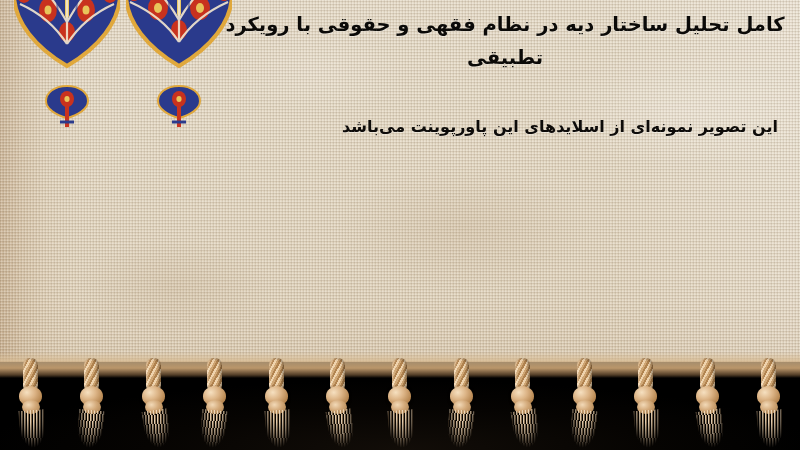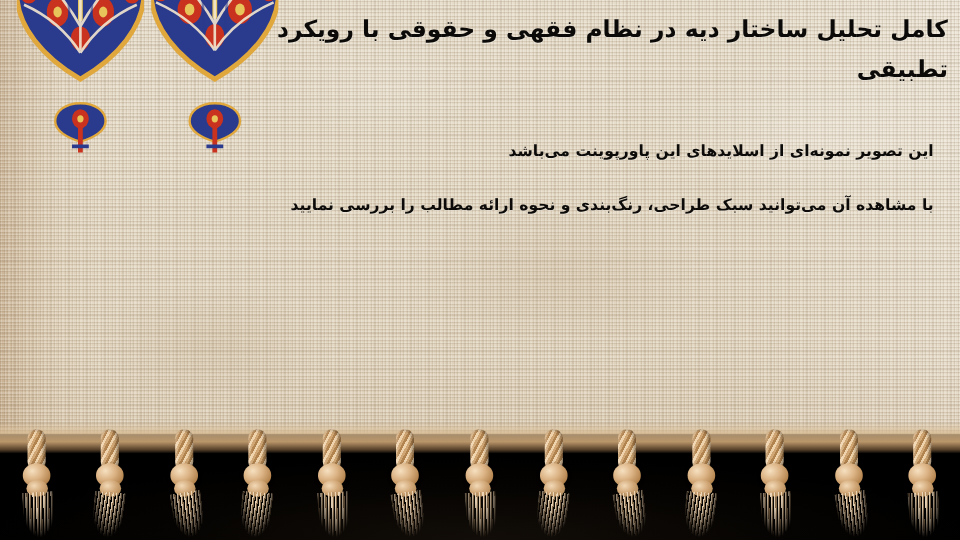--- a/index.html
+++ b/index.html
@@ -89,39 +89,40 @@
   }
   .pendant.one { left: 44px; }
   .pendant.two { left: 156px; }
 
   
   .title-block {
     position: absolute;
     left: 220px;
     top: 8px;
     width: 570px;
+    text-align: center;
     color: #0b0a08;
     font-size: 19.5px;
     font-weight: 700;
     line-height: 33px;
     letter-spacing: 0px;
     direction: rtl;
     text-shadow: 0 1px 0 rgba(255,255,255,0.30);
   }
   .body-block {
     position: absolute;
     right: 22px;
     top: 104px;
     width: 756px;
     text-align: right;
     direction: rtl;
     color: #0d0b09;
   }
   .body-line {
-    font-size: 13px;
+    font-size: 16px;
     font-weight: 600;
     line-height: 45px;
     white-space: nowrap;
     text-shadow: 0 1px 0 rgba(255,255,255,0.28);
   }
 
   
   .black-band {
     position: absolute;
     left: 0;
@@ -321,21 +322,20 @@
     <ellipse cx="23" cy="15" rx="7" ry="8" fill="#c8321e"></ellipse>
     <ellipse cx="23" cy="15" rx="2.6" ry="3" fill="#e8c55a"></ellipse>
     <path d="M23 22 L23 43" stroke="#c8321e" stroke-width="4"></path>
     <path d="M16 38 L30 38" stroke="#2a3a8c" stroke-width="3"></path>
   </svg>
 
   <div class="title-block">کامل تحلیل ساختار دیه در نظام فقهی و حقوقی با رویکرد تطبیقی</div>
 
   <div class="body-block">
     <div class="body-line">این تصویر نمونه‌ای از اسلایدهای این پاورپوینت می‌باشد</div>
-    <div class="body-line">با مشاهده آن می‌توانید سبک طراحی، رنگ‌بندی و نحوه ارائه مطالب را بررسی نمایید</div>
   </div>
 
   <div class="black-band"></div>
   <div class="selvedge"></div>
   <div class="fringe" id="fringe">
       <div class="tassel" style="left: 13.7692px;">
         <div class="cord"></div>
         <div class="knot"></div>
         <div class="knot2"></div>
         <div class="skirt"></div>

